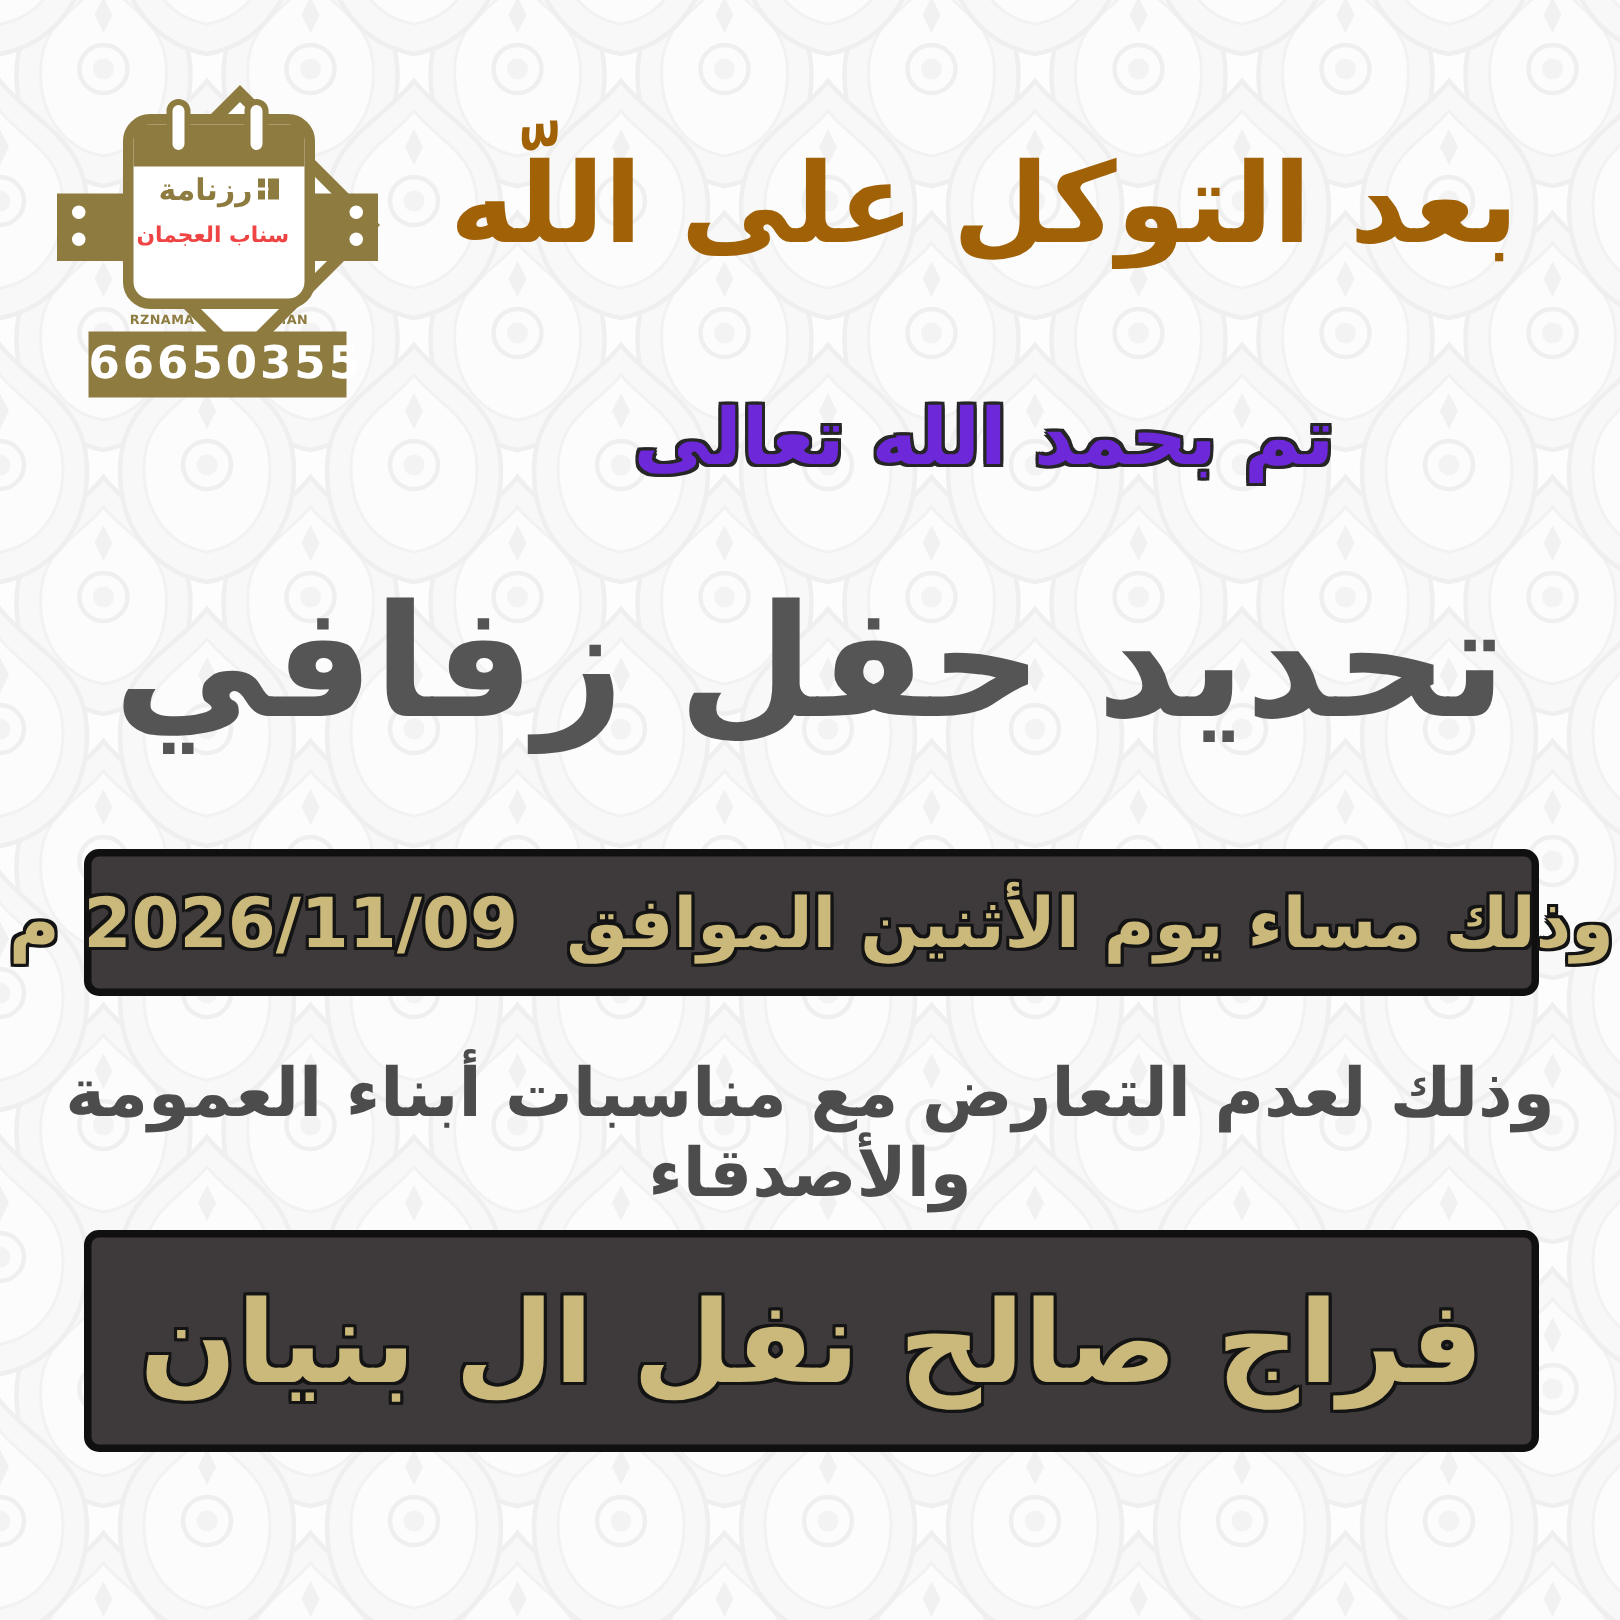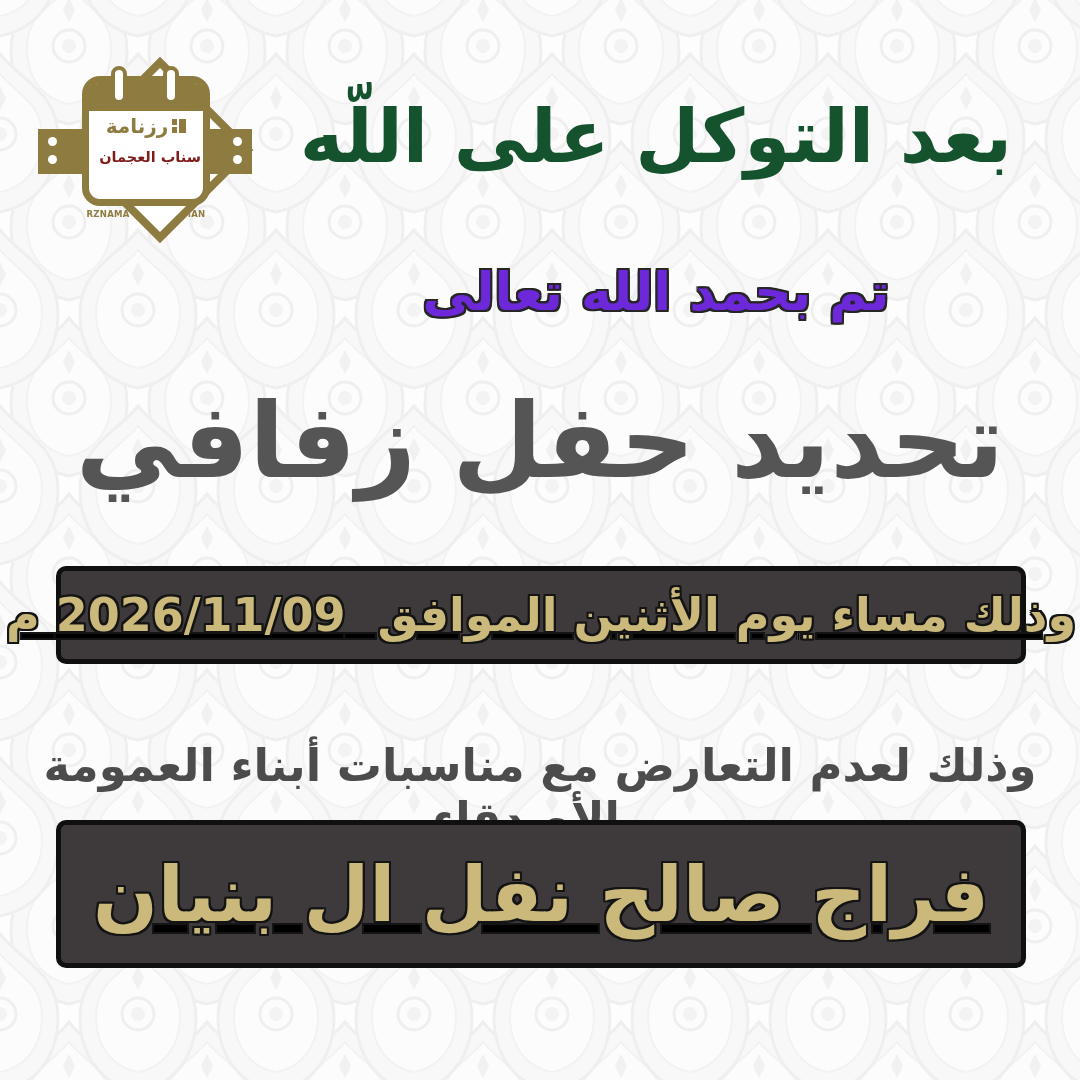--- a/index.html
+++ b/index.html
@@ -33,46 +33,46 @@
   .ring.r1{left:22px;} .ring.r2{left:74px;}
   .cal-title-row{
     position:absolute;left:4px;right:4px;top:32px;direction:rtl;
     display:flex;align-items:center;justify-content:center;gap:4px;
     color:#8d7b40;font-weight:bold;font-size:20px;line-height:1.1;white-space:nowrap;
   }
   .grid-icon{position:relative;width:14px;height:14px;flex:0 0 auto;
     background:linear-gradient(to right,#8d7b40 0 5px,#ffffff 5px 7px,#8d7b40 7px);}
   .grid-icon::after{content:"";position:absolute;left:0;top:6px;width:7px;height:2px;background:#ffffff;}
   .cal-sub{
-    position:absolute;left:2px;right:2px;top:66px;direction:rtl;text-align:right;
-    color:#7f1d1d;font-weight:bold;font-size:14.5px;white-space:nowrap;
+    position:absolute;left:2px;right:2px;top:66px;direction:rtl;text-align:left;
+    color:#ef4444;font-weight:bold;font-size:14.5px;white-space:nowrap;
   }
   .brand-en{
     position:absolute;left:40px;top:201px;width:136px;text-align:center;
     color:#8d7b40;font-weight:bold;font-size:8.5px;letter-spacing:.3px;white-space:nowrap;
   }
   .plate{
     position:absolute;left:21px;top:213px;width:172px;height:44px;background:#8d7b40;
     color:#ffffff;font-weight:bold;font-size:30px;letter-spacing:2px;
     text-align:center;line-height:44px;z-index:4;
   }
 
   
   .txt{position:absolute;text-align:center;direction:rtl;font-weight:bold;z-index:2;}
-  .opening{left:250px;right:18px;top:94px;font-size:74px;color:#14532d;line-height:1.15;}
+  .opening{left:250px;right:18px;top:94px;font-size:74px;color:#a16207;line-height:1.15;}
   .thanks{left:250px;right:18px;top:262px;font-size:52px;color:#6d28d9;
     text-shadow:-2px -2px 0 #262626,2px -2px 0 #262626,-2px 2px 0 #262626,2px 2px 0 #262626,
                 -2px 0 0 #262626,2px 0 0 #262626,0 -2px 0 #262626,0 2px 0 #262626;}
   .headline{left:0;right:0;top:380px;font-size:104px;color:#555555;text-align:center;}
-  .reason{left:14px;right:14px;top:702px;font-size:45px;color:#4c4c4c;margin-top:37px;}
+  .reason{left:14px;right:14px;top:702px;font-size:45px;color:#4c4c4c;}
   .closing{left:0;right:0;top:996px;font-size:42px;color:#4c4c4c;}
 
   .banner{
     position:absolute;left:56px;right:54px;background:#3e3a3b;border:5px solid #101010;
-    border-radius:10px;display:flex;align-items:center;justify-content:center;z-index:2;text-decoration:underline;
+    border-radius:10px;display:flex;align-items:center;justify-content:center;z-index:2;
   }
   .banner.date{top:566px;height:88px;}
   .banner.name{top:820px;height:138px;justify-content:center;}
   .banner-text{
     direction:rtl;text-align:center;font-weight:bold;color:#cbb97c;
     text-shadow:-2px -2px 0 #141414,2px -2px 0 #141414,-2px 2px 0 #141414,2px 2px 0 #141414,
                 -2px 0 0 #141414,2px 0 0 #141414,0 -2px 0 #141414,0 2px 0 #141414;
     white-space:nowrap;
   }
   .banner.date .banner-text{font-size:46px;}
@@ -117,20 +117,21 @@
       <div class="cal-band"></div>
       <span class="ring r1"></span>
       <span class="ring r2"></span>
       <div class="cal-title-row">
         <span class="grid-icon"></span>
         <span>رزنامة</span>
       </div>
       <div class="cal-sub">سناب العجمان</div>
     </div>
     <div class="brand-en">RZNAMA SNAPALAJMAN</div>
+    <div class="plate">66650355</div>
   </div>
 
   <div class="txt opening">بعد التوكل على اللّه</div>
 
   <div class="txt thanks">تم بحمد الله تعالى</div>
 
   <div class="txt headline">تحديد حفل زفافي</div>
 
   <div class="banner date">
     <div class="banner-text">وذلك مساء يوم الأثنين الموافق &nbsp;2026/11/09 م</div>

